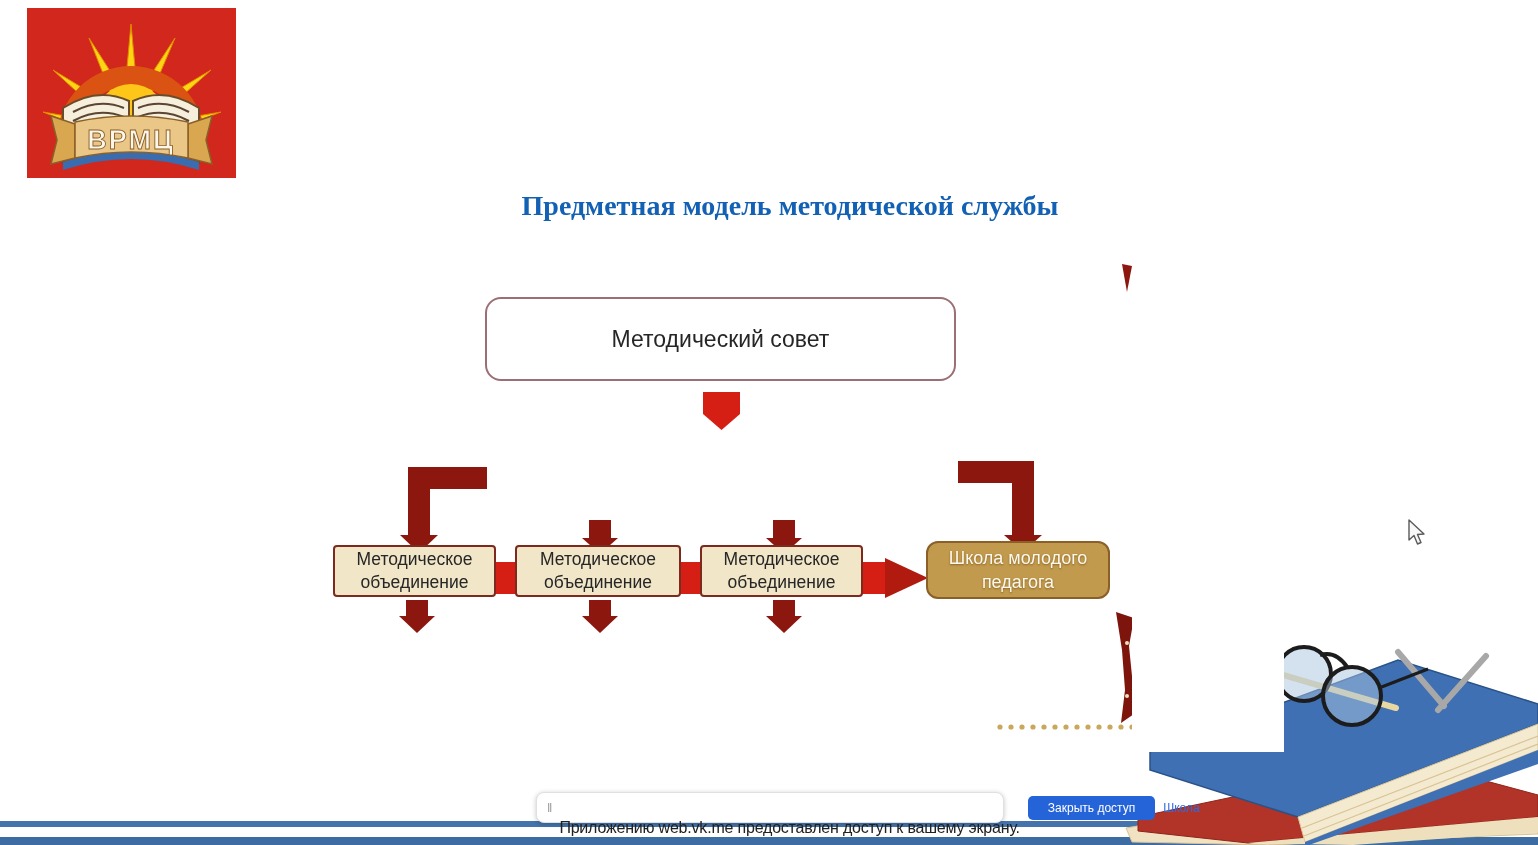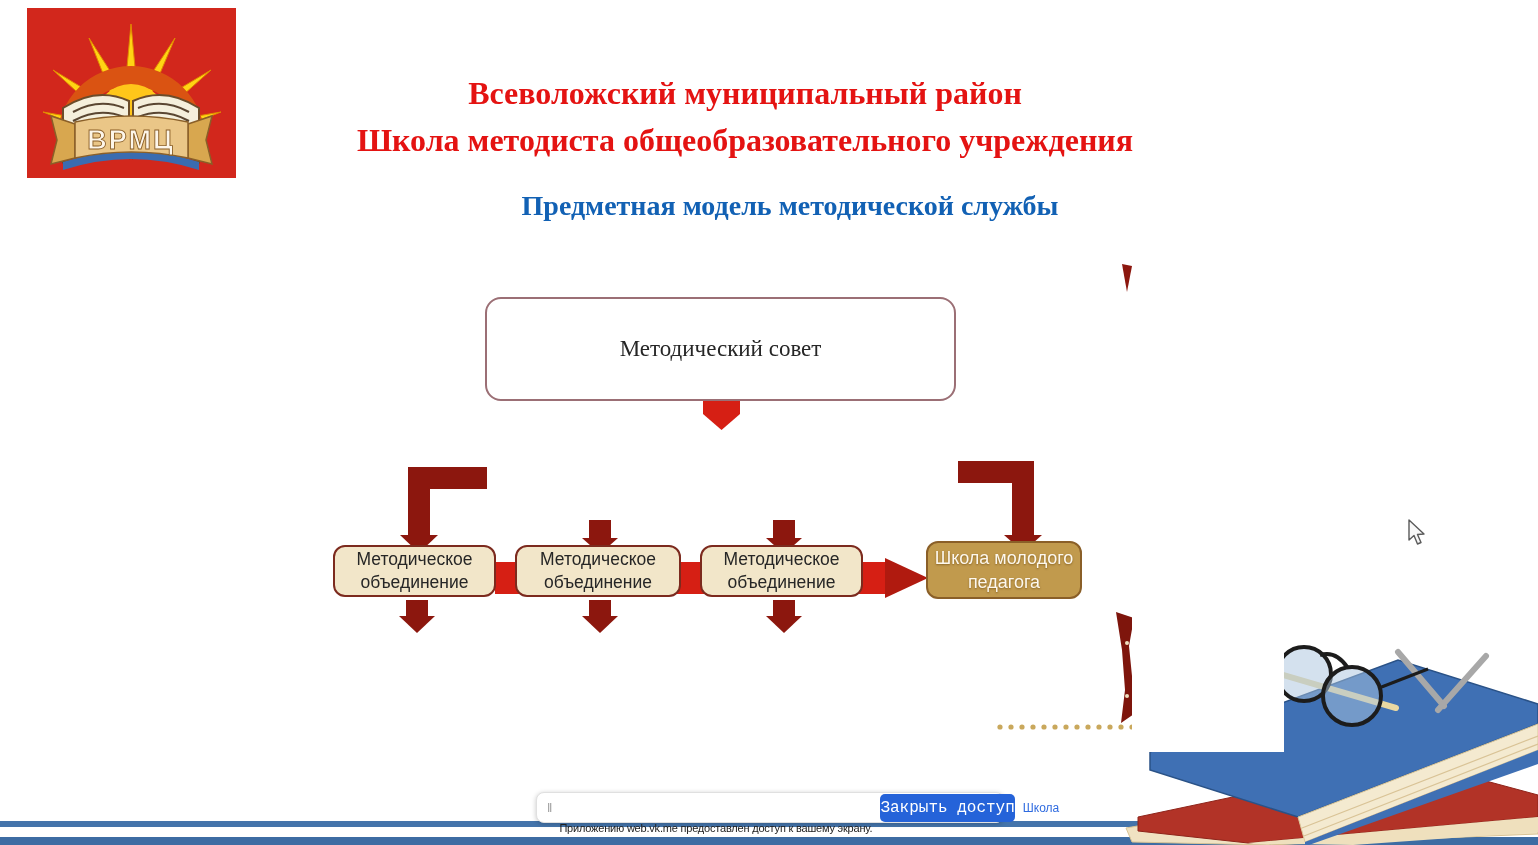--- a/index.html
+++ b/index.html
@@ -22,50 +22,50 @@
     font-size:32px;line-height:47px;z-index:3;}
   .subtitle{left:300px;top:190px;width:980px;text-align:center;
     font-family:"Liberation Serif",serif;font-weight:bold;color:var(--subtitle_blue);
     font-size:28px;z-index:3;}
 
   
   .node{display:flex;align-items:center;justify-content:center;text-align:center;
     color:var(--box_text);z-index:2;font-weight:500;}
   .white-node{background:#fff;border:2px solid var(--box_border);border-radius:16px;
     font-size:23px;}
-  #box-council{left:485px;top:297px;width:471px;height:104px;font-family:Liberation Serif, serif;}
+  #box-council{left:485px;top:297px;width:471px;height:84px;}
   #box-problem{left:485px;top:428px;width:471px;height:90px;}
   #box-events{left:330px;top:629px;width:776px;height:79px;border-radius:14px;font-size:22px;}
   .cream-node{background:var(--cream_fill);border:2.5px solid var(--cream_border);
-    border-radius:12px;font-size:17.5px;line-height:1.3;padding:8px 6px;}
+    border-radius:4px;font-size:17.5px;line-height:1.3;padding:8px 6px;}
   #box-assoc-1{left:333px;top:545px;width:163px;height:52px;}
   #box-assoc-2{left:515px;top:545px;width:166px;height:52px;}
   #box-assoc-3{left:700px;top:545px;width:163px;height:52px;}
   .gold-node{background:var(--gold_fill);border:2.5px solid var(--gold_border);
     border-radius:12px;color:#fdf8ee;text-shadow:0 1px 2px rgba(90,55,0,.55);
     font-size:18px;line-height:1.35;}
-  #box-young{left:926px;top:541px;width:156px;height:58px;}
+  #box-young{left:926px;top:541px;width:184px;height:58px;}
 
   #connector-layer{left:0;top:0;width:1538px;height:845px;z-index:1;pointer-events:none;}
   #books-layer{left:1098px;top:612px;width:440px;height:233px;z-index:5;pointer-events:none;}
   #white-overlay{left:1132px;top:615px;width:152px;height:137px;background:#fff;z-index:6;}
 
   
   #stripe-thin{left:0;top:821px;width:1538px;height:6px;background:var(--footer_blue);z-index:4;}
   #stripe-thick{left:0;top:837px;width:1538px;height:8px;background:var(--footer_blue2);z-index:4;}
 
   
   .notif{left:536px;top:792px;width:468px;height:31px;background:#fff;border:1px solid #e0e0e0;
     border-radius:8px;box-shadow:0 1px 5px rgba(0,0,0,.22);display:flex;align-items:center;
     padding:0 10px;gap:8px;z-index:8;}
   .notif-handle{color:#9a9a9a;font-size:13px;line-height:1;letter-spacing:-1px;cursor:grab;}
-  .notif-msg{font-size:11px;letter-spacing:-0.2px;color:var(--notif_text);white-space:nowrap;flex:1;margin-top:40px;}
+  .notif-msg{font-size:16px;letter-spacing:-0.2px;color:var(--notif_text);white-space:nowrap;flex:1;margin-top:40px;}
   .notif-btn{background:var(--button_blue);color:#fff;border:none;border-radius:5px;
-    font-size:16px;padding:5px 0;white-space:nowrap;cursor:pointer;
-    font-family:Liberation Mono, monospace;}
+    font-size:12px;padding:5px 20px;white-space:nowrap;cursor:pointer;
+    font-family:Liberation Sans, sans-serif;}
   .notif-link{color:var(--link_blue);font-size:12px;white-space:nowrap;cursor:pointer;}
 
   #logo{left:27px;top:8px;width:209px;height:170px;z-index:3;}
   #cursor{left:1405px;top:518px;width:22px;height:30px;z-index:9;}
 </style>
 </head>
 <body>
 
 <div class="slide">
 
@@ -90,24 +90,20 @@
       <path d="M36,154 Q104,132 172,154 L172,162 Q104,140 36,162 Z" fill="#3a6cb0"></path>
     </g>
     <g>
       <path d="M48,116 L24,108 L30,132 L24,156 L48,150 Z" fill="#d8a74f" stroke="#8a5f28" stroke-width="1.5"></path>
       <path d="M161,116 L185,108 L179,132 L185,156 L161,150 Z" fill="#d8a74f" stroke="#8a5f28" stroke-width="1.5"></path>
       <path d="M48,114 Q104,102 161,114 L161,150 Q104,138 48,150 Z" fill="#eac687" stroke="#8a5f28" stroke-width="1.5"></path>
       <text x="104" y="141" text-anchor="middle" font-family="Liberation Sans, sans-serif" font-size="27" font-weight="bold" fill="#fdf6ea" stroke="#8a5f28" stroke-width="0.9" letter-spacing="2">ВРМЦ</text>
     </g>
   </svg>
 
-  <div class="abs title-block">
-    <div>Всеволожский муниципальный район</div>
-    <div>Школа методиста общеобразовательного учреждения</div>
-  </div>
   <div class="abs subtitle">Предметная модель методической службы</div>
 
   <svg id="connector-layer" class="abs" viewBox="0 0 1538 845">
     <path d="M703 392 L740 392 L740 414 L721.5 430 L703 414 Z" fill="var(--bright_red,#d61f14)"></path>
     <g fill="var(--dark_maroon,#8c170e)">
       <rect x="408" y="467" width="79" height="22"></rect>
       <rect x="408" y="467" width="22" height="70"></rect>
       <path d="M400 535 L438 535 L419 553 Z"></path>
     </g>
     <g fill="var(--dark_maroon,#8c170e)">

